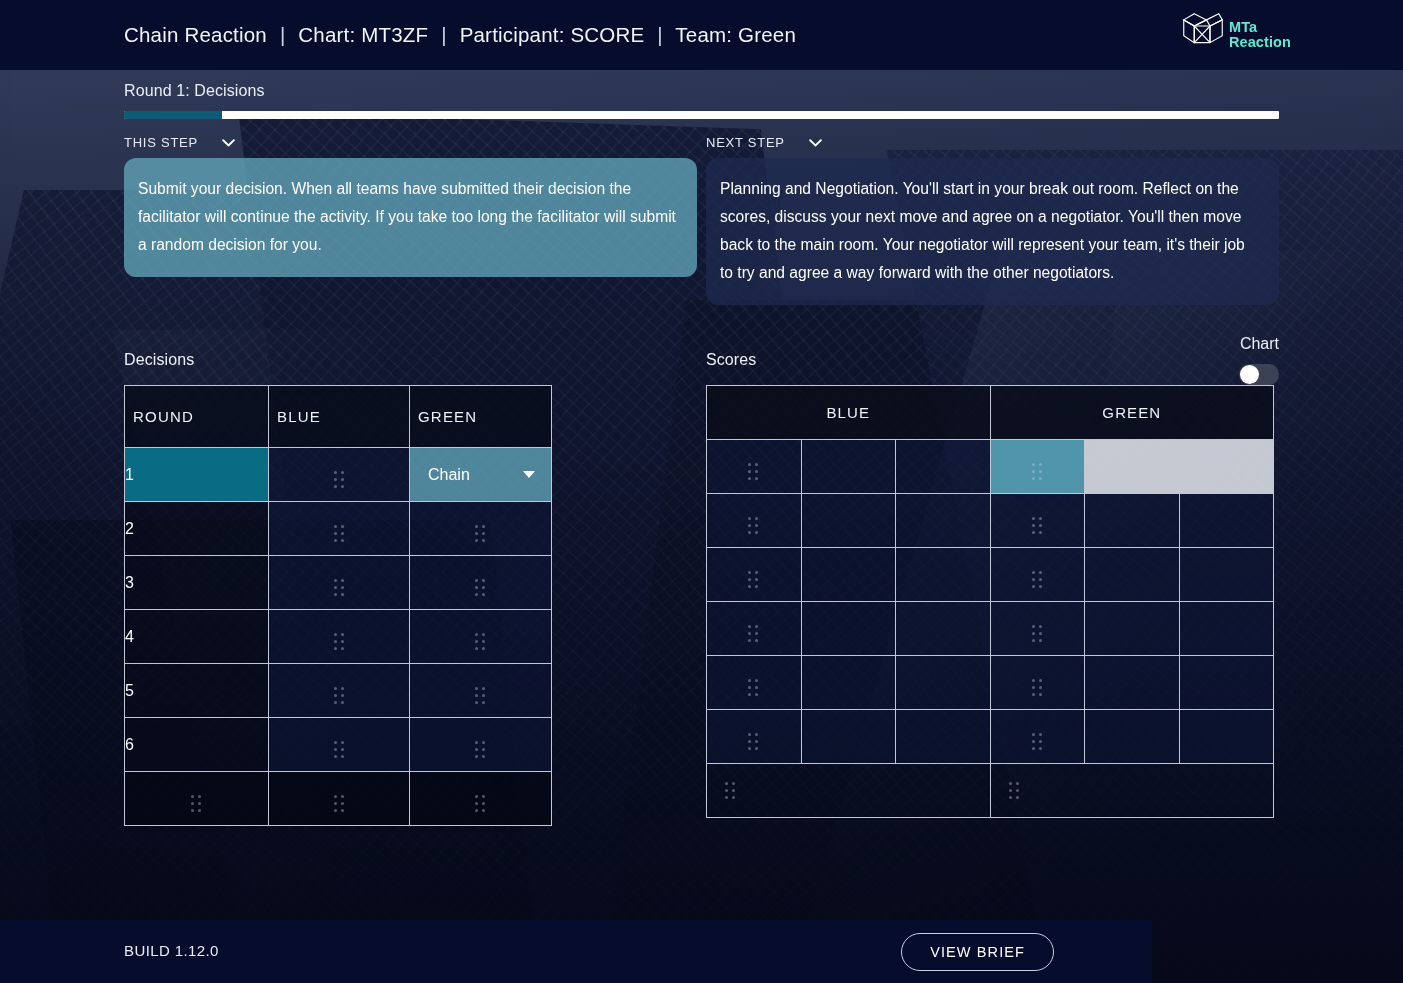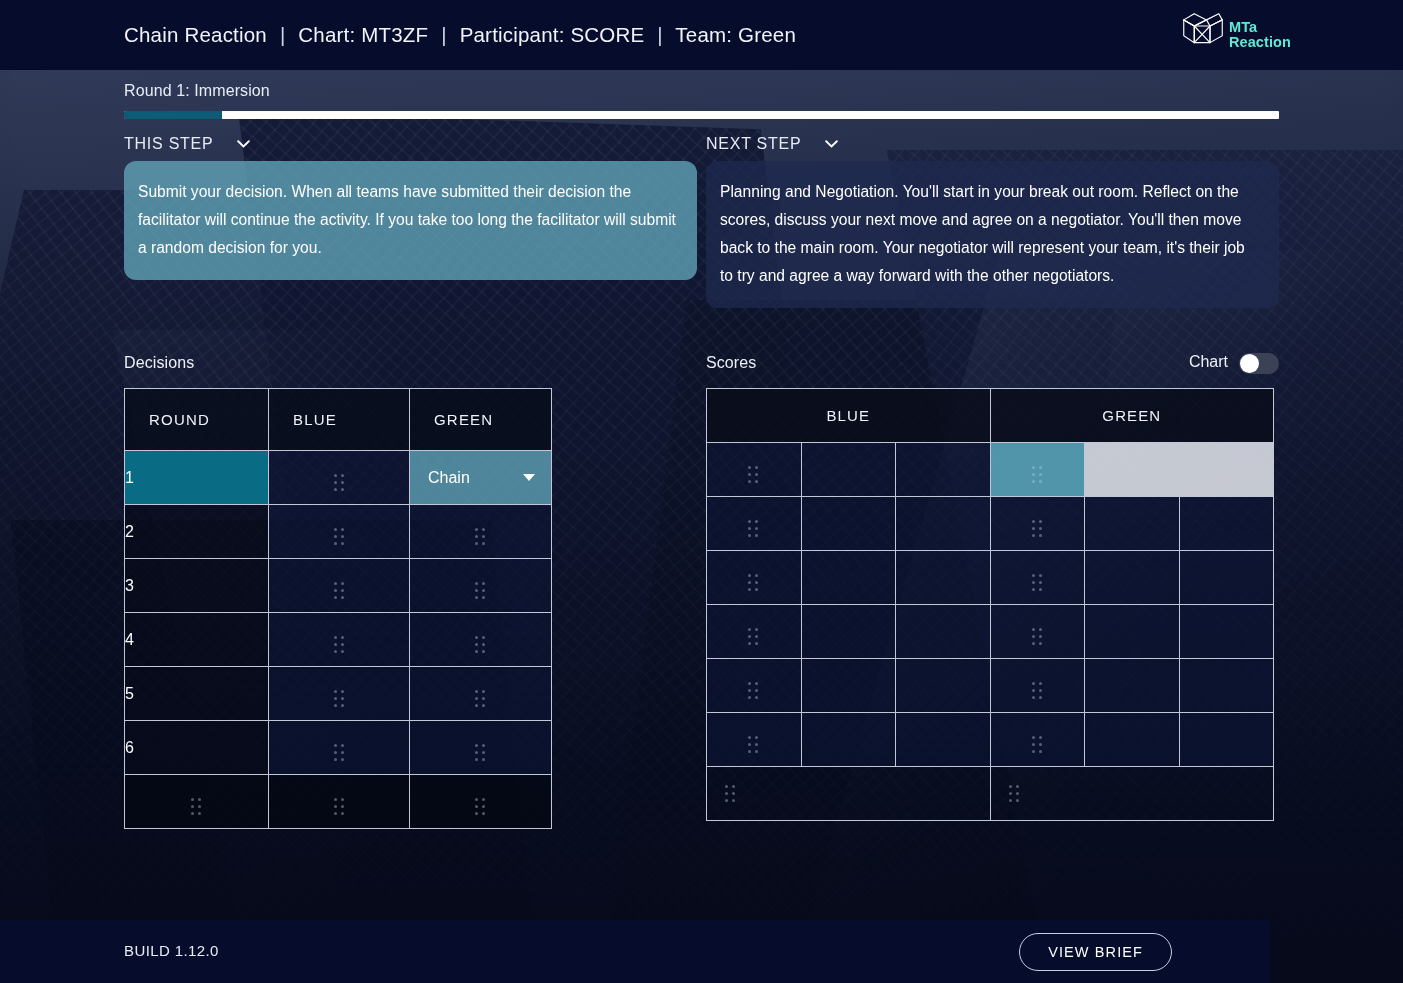--- a/index.html
+++ b/index.html
@@ -147,21 +147,21 @@
 
   
   .steps-row {
     display: flex;
     gap: 9px;
     margin-top: 16px;
   }
   .step-col { width: 573px; }
   .step-head {
     display: flex; align-items: center; gap: 24px;
-    font-size: 16px;
+    font-size: 13px;
     letter-spacing: .75px;
     color: #e7ebf6;
     margin-bottom: 8px;
     cursor: pointer;
   }
   .chev {
     width: 13px; height: 8px;
     display: inline-block;
   }
   .step-body {
@@ -191,21 +191,21 @@
     display: flex; align-items: center; justify-content: space-between;
     height: 22px;
     margin-bottom: 14px;
   }
   .sect-title {
     font-size: 16px;
     color: #eef1f8;
     letter-spacing: .1px;
   }
   .toggle-wrap {
-    display: flex; align-items: flex-start; gap: 11px;
+    display: flex; align-items: flex-end; gap: 11px; flex-direction: column;
   }
   .toggle-label { font-size: 16px; color: #eef1f8; }
   .toggle {
     width: 40px; height: 21px;
     border-radius: 11px;
     background: #3b4256;
     position: relative;
     cursor: pointer;
   }
   .toggle .knob {
@@ -230,21 +230,21 @@
   .dec-table th, .dec-table td {
     border: 1px solid #c2c8d8;
     padding: 0;
     height: 54px;
     vertical-align: middle;
   }
   .dec-table thead th {
     height: 62px;
     background: rgba(8,12,26,0.80);
     text-align: left;
-    padding-left: 24px;
+    padding-left: 8px;
     font-size: 15px;
     font-weight: 400;
     letter-spacing: 1.2px;
     color: #f0f3fa;
   }
   .dec-cell-round {
     padding-left: 18px;
     font-size: 16px;
     color: #ffffff;
     background: rgba(6,10,24,0.62);
@@ -337,21 +337,21 @@
     background: rgba(12,20,54,0.58);
   }
   .sc-cell.teal   { background: rgba(86,160,180,0.92); }
   .sc-cell.light  { background: rgba(222,225,232,0.88); }
   .sc-row-total td { background: rgba(4,7,18,0.72); }
 
   
   .footer {
     position: absolute;
     left: 0; bottom: 0;
-    width: 1270px; height: 63px;
+    width: 1152px; height: 63px;
     background: #060d2c;
     z-index: 10;
   }
   .build-label {
     position: absolute;
     left: 124px; top: 22px;
     font-size: 15px;
     letter-spacing: .4px;
     color: #e8ecf7;
   }
@@ -412,21 +412,21 @@
     <div class="brand-text">
       <span class="t1">MTa</span>
       <span class="t2">Reaction</span>
     </div>
   </div>
 </div>
 
 <div class="page">
   <div class="content">
 
-    <div class="round-label">Round 1: Immersion</div>
+    <div class="round-label">Round 1: Decisions</div>
 
     <div class="progress-track">
       <div class="progress-fill" id="progress-fill" style="width: 8.5%;"></div>
     </div>
 
     <div class="steps-row">
 
       <div class="step-col">
         <div class="step-head">
           <span>THIS STEP</span>

